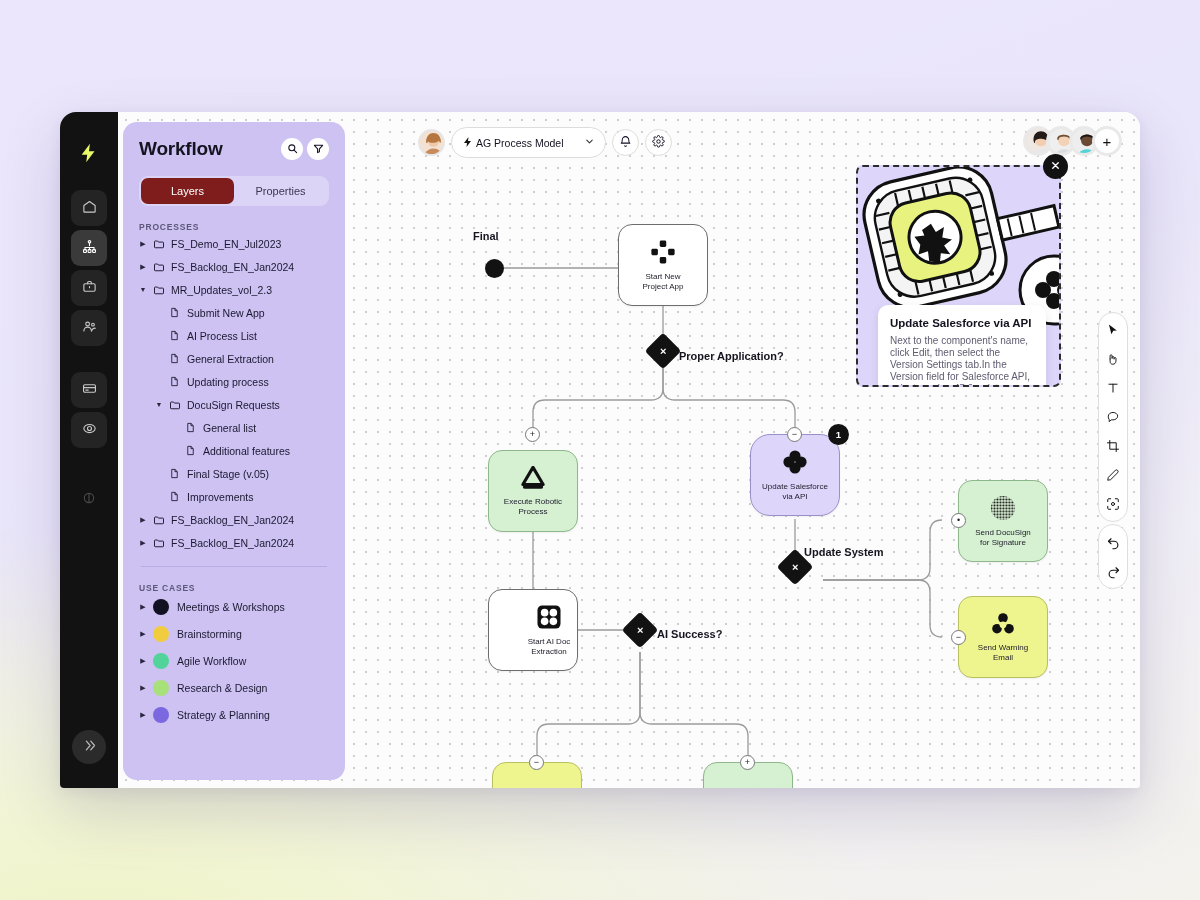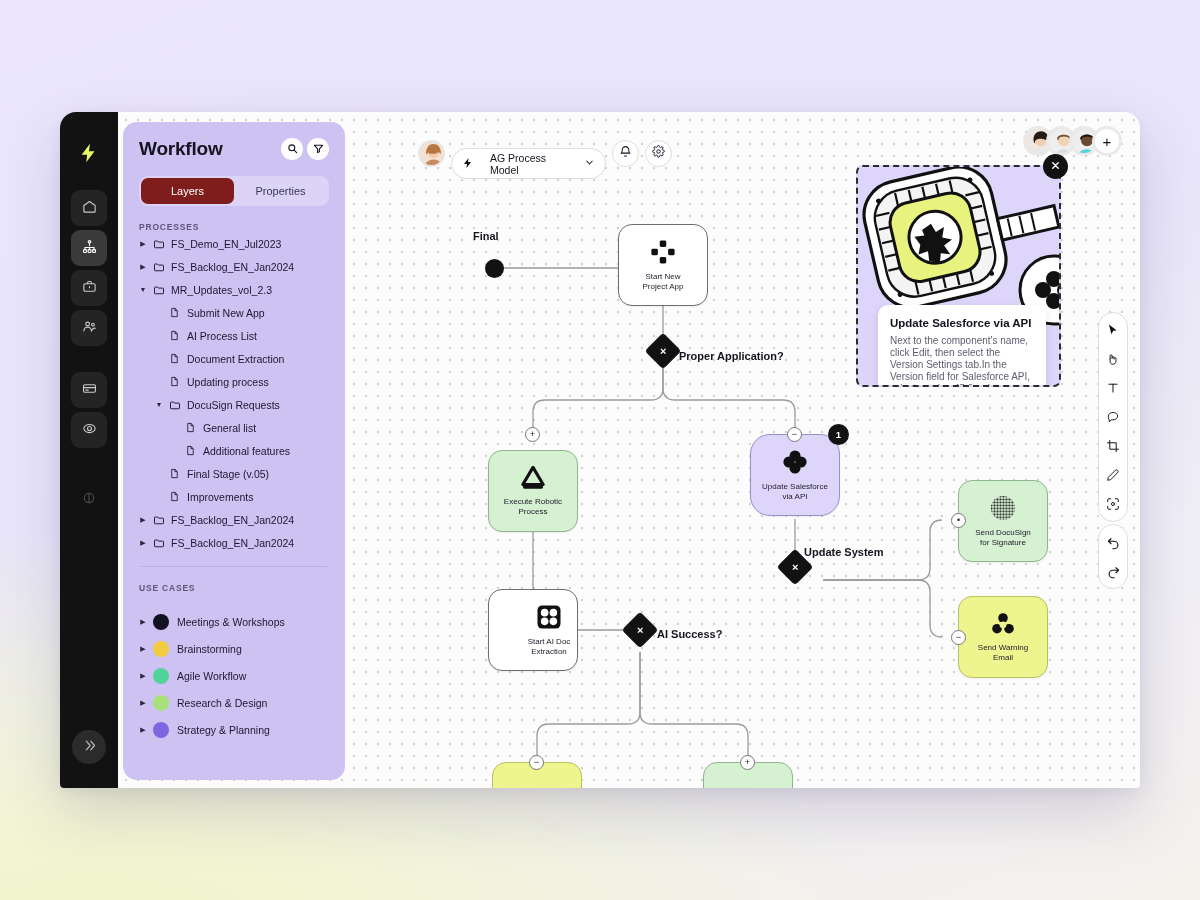--- a/index.html
+++ b/index.html
@@ -84,23 +84,22 @@
   .dot-chip{ width:16px;height:16px;border-radius:50%; flex:0 0 16px;}
 
   
   #topbar{ position:absolute; left:300px; top:15px; display:flex; align-items:center; gap:6px;}
   .av{
     width:27px;height:27px;border-radius:50%; border:2px solid #e6e6e6; background:#ddd;
     overflow:hidden; display:block;
   }
   #model-select{
     height:31px; width:155px; background:#fff; border:1px solid #dcdcdc; border-radius:16px;
-    display:flex; align-items:center; padding:0 10px; gap:16px; font-size:10.5px; color:#141220;
+    display:flex; align-items:center; padding:0 10px; gap:2px; font-size:10.5px; color:#141220;
     font-weight:500;
-    margin-top:21px;
   }
   #model-select .chev{ margin-left:auto; font-size:9px; color:#444;}
   .tb-round{
     width:27px;height:27px;border-radius:50%;background:#fff;border:1px solid #dcdcdc;
     display:flex;align-items:center;justify-content:center;
   }
   
   #collab{ position:absolute; right:18px; top:14px; display:flex; align-items:center;}
   #collab .av{ margin-left:-7px; border:3px solid #e9e9e9; width:30px;height:30px;}
   #collab .av:first-child{ margin-left:0;}
@@ -361,21 +360,21 @@
             <span class="tlabel">AI Process List</span>
           </div>
           <div class="tree-row ind2">
             <span class="tw empty">▶</span>
             <span class="ticon">
               <svg width="11" height="11" viewBox="0 0 24 24" fill="none" stroke="#1b1830" stroke-width="1.9" stroke-linejoin="round">
                 <path d="M6 3h7l5 5v13H6z"></path>
                 <path d="M13 3v5h5"></path>
               </svg>
             </span>
-            <span class="tlabel">Document Extraction</span>
+            <span class="tlabel">General Extraction</span>
           </div>
           <div class="tree-row ind2">
             <span class="tw empty">▶</span>
             <span class="ticon">
               <svg width="11" height="11" viewBox="0 0 24 24" fill="none" stroke="#1b1830" stroke-width="1.9" stroke-linejoin="round">
                 <path d="M6 3h7l5 5v13H6z"></path>
                 <path d="M13 3v5h5"></path>
               </svg>
             </span>
             <span class="tlabel">Updating process</span>
@@ -445,21 +444,21 @@
                 <path d="M3 7.5a1.5 1.5 0 0 1 1.5-1.5H9l2 2.2h8.5A1.5 1.5 0 0 1 21 9.7v8.3a1.5 1.5 0 0 1-1.5 1.5h-15A1.5 1.5 0 0 1 3 18z"></path>
               </svg>
             </span>
             <span class="tlabel">FS_Backlog_EN_Jan2024</span>
           </div>
         </div>
 
       <div id="sb-divider"></div>
       <div class="sb-section">USE CASES</div>
       <div id="usecase-list">
-          <div class="tree-row ind1" style="height: 27px; margin-top: 15px;">
+          <div class="tree-row ind1" style="height: 27px;">
             <span class="tw">▶</span>
             <span class="dot-chip" style="background: rgb(17, 17, 34);"></span>
             <span class="tlabel" style="margin-left: 2px;">Meetings &amp; Workshops</span>
           </div>
           <div class="tree-row ind1" style="height: 27px;">
             <span class="tw">▶</span>
             <span class="dot-chip" style="background: rgb(242, 204, 63);"></span>
             <span class="tlabel" style="margin-left: 2px;">Brainstorming</span>
           </div>
           <div class="tree-row ind1" style="height: 27px;">

